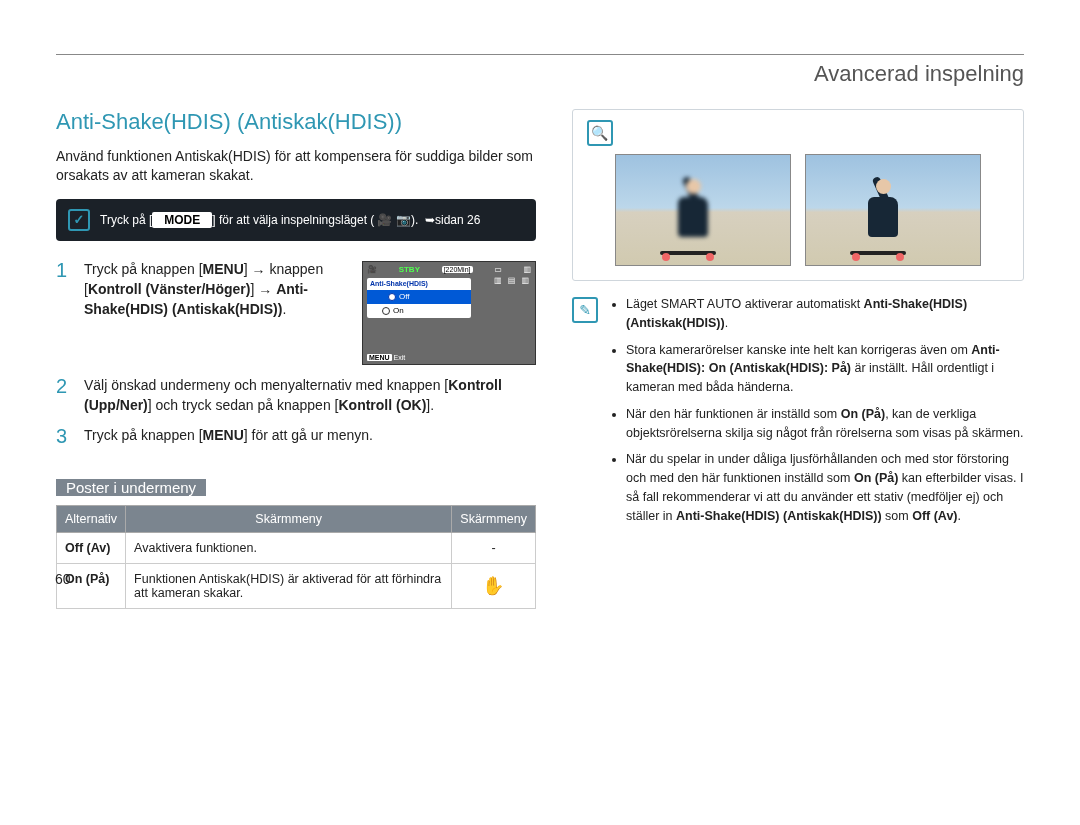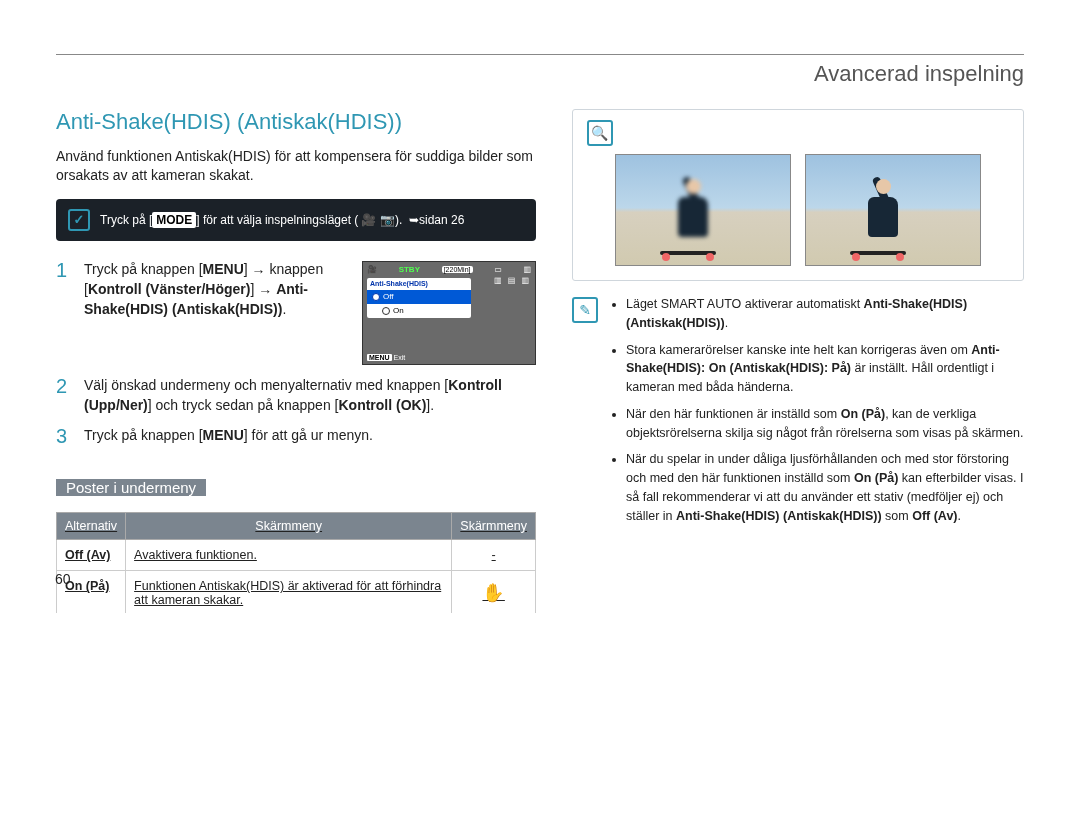--- a/index.html
+++ b/index.html
@@ -54,21 +54,21 @@
   }
   .chk-icon {
     width: 18px; height: 18px;
     border: 2px solid #2f97b3;
     border-radius: 3px;
     color: #2f97b3;
     display: inline-flex; align-items: center; justify-content: center;
     font-size: 13px; font-weight: bold;
     flex-shrink: 0;
   }
-  .modebox .label-box { background:#fff; color:#000; padding:1px 4px; border-radius:2px; font-weight:bold; }
+  .modebox .label-box { background:#fff; color:#000; padding:1px 12px; border-radius:2px; font-weight:bold; }
   .modebox .camicon { font-size: 12px; }
   .modebox .pageref { font-size: 12px; }
   .steps { }
   .step { display:flex; gap:12px; margin-bottom:10px; }
   .stepnum { color:#2f97b3; font-size:20px; font-weight:300; width:16px; flex-shrink:0; line-height:1.1; }
   .steptxt { line-height:1.45; flex:1; }
   .steptxt b { font-weight: bold; }
   .step1-wrap { display:flex; gap:10px; }
   .step1-text { flex:1; }
   .lcd {
@@ -78,32 +78,32 @@
     position: relative;
     font-family: Arial, sans-serif;
     flex-shrink:0;
     margin-top: 2px;
   }
   .lcd .topbar { position:absolute; top:3px; left:4px; right:4px; display:flex; justify-content:space-between; align-items:center; font-size:8px; color:#fff; }
   .lcd .topbar .stby { color:#4fff4f; font-weight:bold; }
   .lcd .topbar .mins { background:#fff; color:#000; padding:0 2px; border-radius:2px; font-size:7px; }
   .lcd .icons2 { position:absolute; top:14px; right:4px; font-size:8px; color:#fff; letter-spacing:2px; }
   .lcd .menuhdr { position:absolute; top:16px; left:4px; right:64px; height:12px; background:#fff; color:#0033aa; font-size:7px; font-weight:bold; padding-left:3px; line-height:12px; border-radius:2px 2px 0 0; }
-  .lcd .menu-off { position:absolute; top:28px; left:4px; right:64px; height:14px; background:#0059d6; color:#fff; font-size:8px; padding-left:5px; line-height:14px; }
+  .lcd .menu-off { position:absolute; top:28px; left:4px; right:64px; height:14px; background:#0059d6; color:#fff; font-size:8px; padding-left:21px; line-height:14px; }
   .lcd .menu-off .dot { width:6px;height:6px;background:#fff;border:1px solid #0033aa;border-radius:50%;display:inline-block;margin-right:3px; vertical-align:middle;}
   .lcd .menu-on { position:absolute; top:42px; left:4px; right:64px; height:14px; background:#fff; color:#000; font-size:8px; padding-left:15px; line-height:14px; border-radius:0 0 2px 2px;}
   .lcd .menu-on .dot { width:6px;height:6px;border:1px solid #333;border-radius:50%;display:inline-block;margin-right:3px; vertical-align:middle;}
   .lcd .exit { position:absolute; bottom:3px; left:4px; font-size:7px; color:#fff; }
   .lcd .exit .tag { background:#fff; color:#000; padding:0 2px; border-radius:1px; font-weight:bold; }
   .subhead {
     background:#7b858f; color:#fff; padding:0 10px;
     font-size:15px; margin: 22px 0 0 0; display:inline-block;
   }
   table.opts {
-    border-collapse: collapse; width:100%; margin-top:16px; font-size:12.5px;text-decoration:underline;
+    border-collapse: collapse; width:100%; margin-top:9px; font-size:12.5px;
   }
   table.opts th { background:#7b858f; color:#fff; font-weight:400; padding:6px 8px; text-align:center; border:1px solid #aaa;}
   table.opts td { padding:8px; border:1px solid #ccc; vertical-align:top; }
   table.opts td.c { text-align:center; vertical-align:middle; }
   table.opts .hand { font-size:18px; }
   
   .callout {
     border: 1px solid #cfd6dc;
     border-radius:3px;
     padding: 10px 14px 14px 14px;

